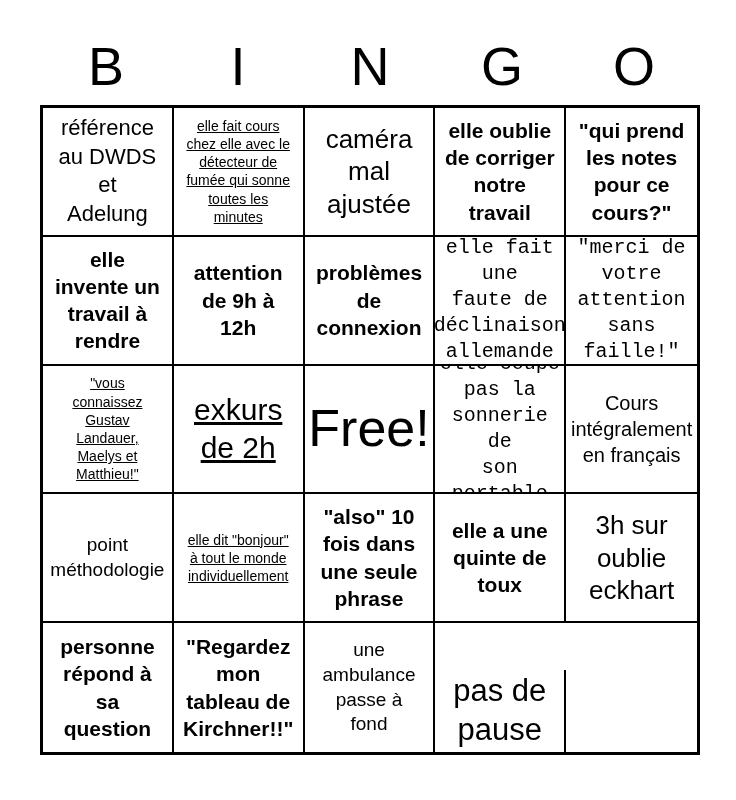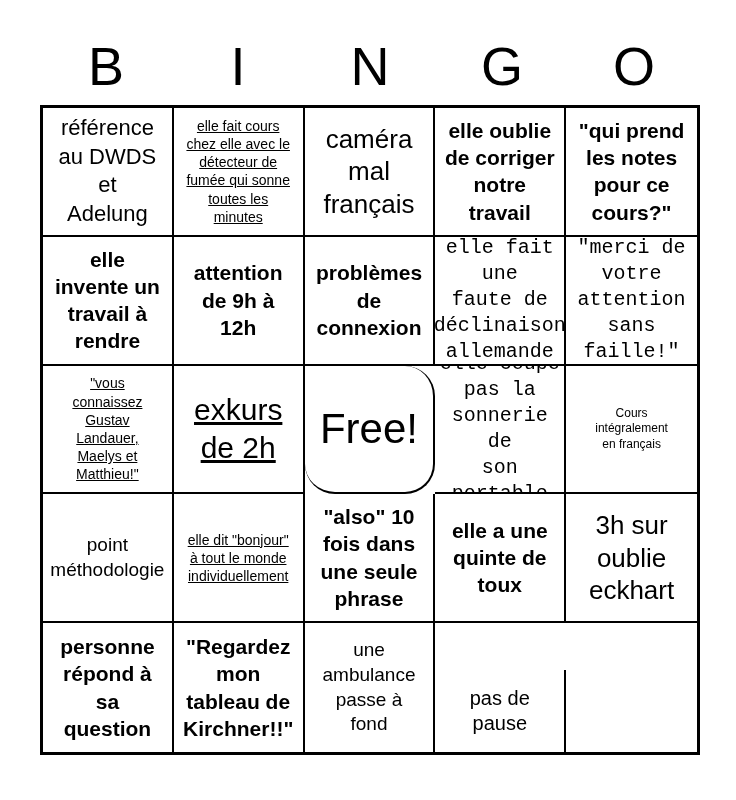--- a/index.html
+++ b/index.html
@@ -55,29 +55,29 @@
     text-align: center;
     white-space: pre-line;
     line-height: 1.3;
     padding: 2px 3px;
     overflow: hidden;
   }
   .cell:nth-child(5n) { border-right: none; }
   .cell:nth-child(n+21) { border-bottom: none; }
 
   .fs15 { font-size: 14px; text-decoration: underline; }
-  .fs16 { font-size: 12px; }
+  .fs16 { font-size: 20px; }
   .fs19 { font-size: 19px; }
   .fs20 { font-size: 20px; font-family: Liberation Mono, monospace; }
   .fs21 { font-size: 21px; font-weight: bold; }
   .fs22 { font-size: 22px; }
   .fs26 { font-size: 26px; line-height: 1.25; }
   .fs30 { font-size: 30px; line-height: 1.25; text-decoration: underline; }
-  .fs32 { font-size: 20px; line-height: 1.25; margin-top: 47px; }
-  .fs42 { font-size: 42px; line-height: 1.1; border-radius: 30px; }
+  .fs32 { font-size: 31px; line-height: 1.25; margin-top: 47px; }
+  .fs42 { font-size: 52px; line-height: 1.1; }
 </style>
 </head>
 <body>
 
 <div class="page">
 
   <div class="bingo-title">
     <span class="letter">B</span>
     <span class="letter">I</span>
     <span class="letter">N</span>
@@ -91,21 +91,21 @@
 et
 Adelung</div>
     <div class="cell fs15">elle fait cours
 chez elle avec le
 détecteur de
 fumée qui sonne
 toutes les
 minutes</div>
     <div class="cell fs26">caméra
 mal
-français</div>
+ajustée</div>
     <div class="cell fs21">elle oublie
 de corriger
 notre
 travail</div>
     <div class="cell fs21">"qui prend
 les notes
 pour ce
 cours?"</div>
 
     <div class="cell fs21">elle

